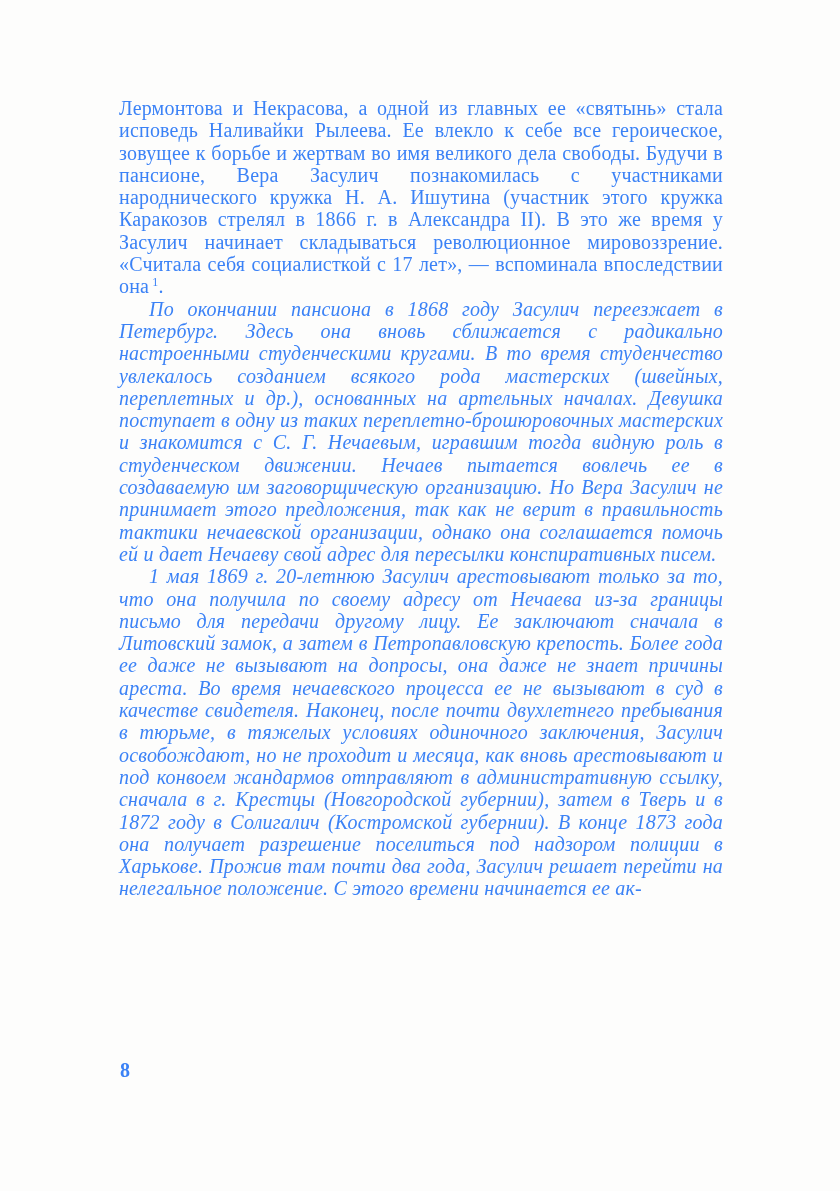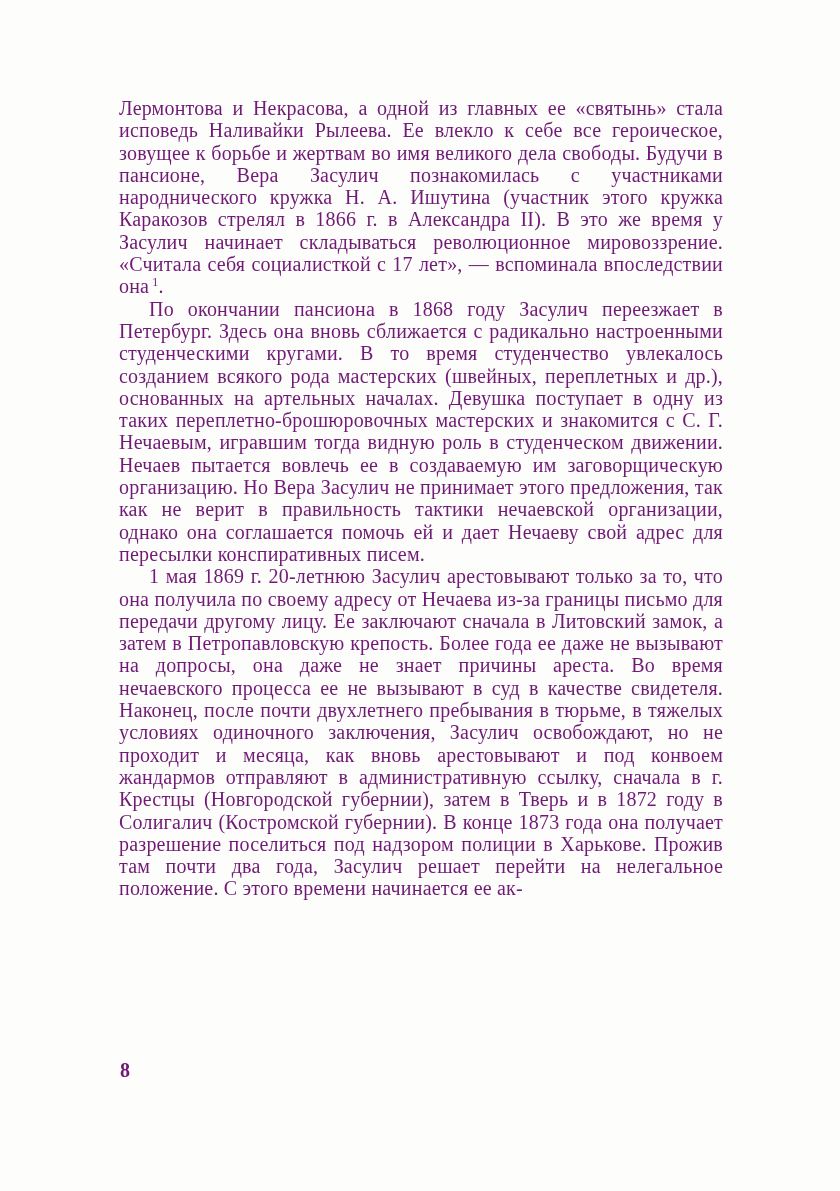--- a/index.html
+++ b/index.html
@@ -6,40 +6,41 @@
     margin: 0;
     padding: 0;
     background: #e9e9e9;
   }
   .page {
     position: relative;
     width: 840px;
     height: 1191px;
     margin: 0 auto;
     background: #fdfdfc;
-    color: #701a75;
+    color: #3b82f6;
     font-family: "Liberation Serif", "DejaVu Serif", serif;
     overflow: hidden;
   }
   .text-block {
     position: absolute;
     left: 119px;
     top: 97px;
     width: 604px;
     font-size: 20px;
     line-height: 22.3px;
     text-align: justify;
     letter-spacing: 0.2px;
   }
   .para {
     margin: 0;
     padding: 0;
   }
   .para.indent {
     text-indent: 30px;
+    font-style: italic;
   }
   sup.fn-ref {
     font-size: 12px;
     line-height: 0;
     vertical-align: super;
     margin-left: 3px;
   }
   .footnote {
     position: absolute;
     left: 119px;

